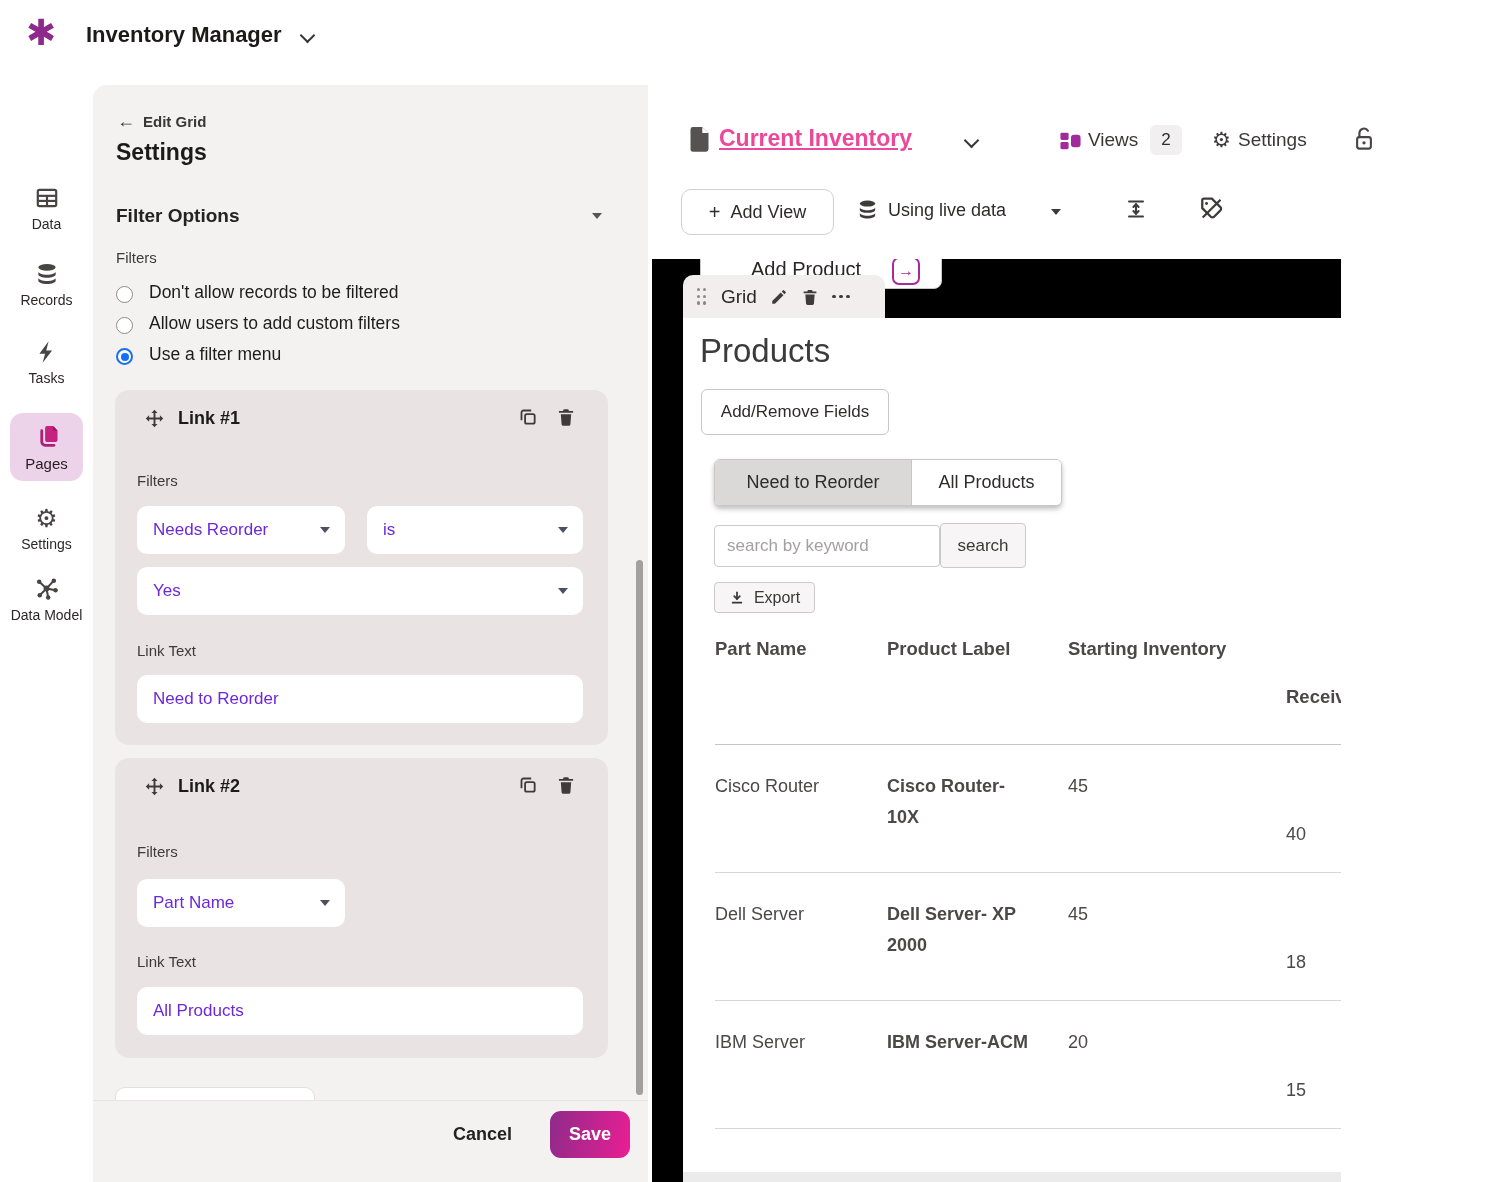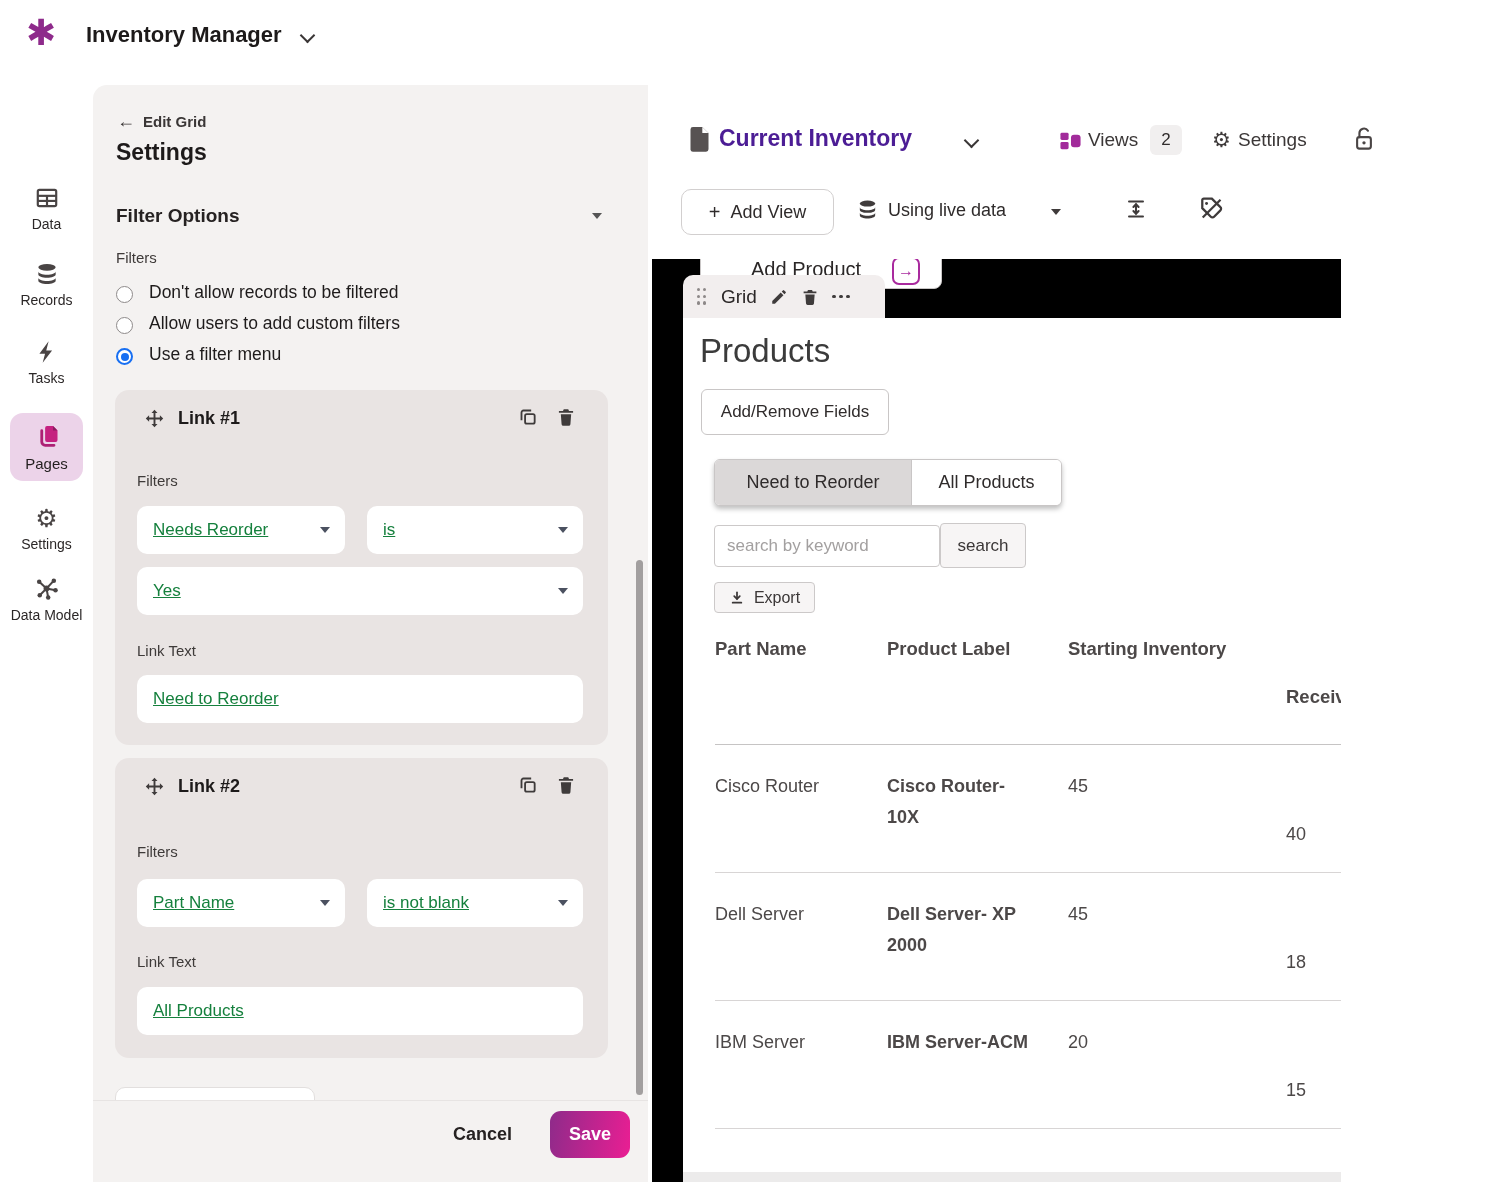--- a/index.html
+++ b/index.html
@@ -37,36 +37,36 @@
   .radio-dot.sel::after { content:""; position:absolute; left:2.5px; top:2.5px; width:8px; height:8px; border-radius:50%; background:#176ff2; }
   .radio-label { font-size:17.5px; color:#1e1b1b; }
 
   .card { position:absolute; left:22px; width:493px; background:#e9e4e3; border-radius:14px; }
   #card1 { top:305px; height:355px; }
   #card2 { top:673px; height:300px; }
   .card-head { position:absolute; left:30px; top:18px; display:flex; align-items:center; gap:14px; }
   .card-title { font-size:18px; font-weight:700; color:#1d1a1a; }
   .card-ico { position:absolute; top:17px; cursor:pointer; }
   .c-label { position:absolute; left:22px; font-size:15px; color:#3e3a39; }
-  .dd, .tinput { position:absolute; height:48px; background:#fff; border-radius:10px; display:flex; align-items:center; padding:0 16px; font-size:17px; color:#15803d; border:none;text-decoration:underline; }
+  .dd, .tinput { position:absolute; height:48px; background:#fff; border-radius:10px; display:flex; align-items:center; padding:0 16px; font-size:17px; color:#6d28d9; border:none; }
   .dd .tri { position:absolute; right:15px; top:21px; }
   .tinput { width:446px; left:22px; font-family:inherit; }
 
   #scroll-thumb { left:543px; top:475px; width:7px; height:535px; background:#a29f9f; border-radius:4px; }
   #partial-btn { left:22px; top:1002px; width:200px; height:40px; background:#fff; border:1px solid #e2dfde; border-radius:10px; }
 
   #panel-footer { left:0; top:1015px; width:555px; height:68px; background:#f4f2f1; border-top:1px solid #e7e4e3; display:flex; align-items:center; justify-content:flex-end; gap:38px; padding-right:18px; }
   #cancel-btn { font-size:18px; font-weight:700; color:#262222; background:none; border:none; font-family:inherit; cursor:pointer; }
   #save-btn { width:80px; height:47px; border:none; border-radius:11px; background:linear-gradient(100deg,#8e2b8a,#ea1e93); color:#fff; font-size:18px; font-weight:700; font-family:inherit; cursor:pointer; }
 
   
   #main { left:648px; top:85px; width:852px; height:1097px; background:#fff; }
   #page-head { position:absolute; left:0; top:0; width:852px; height:96px; }
   #doc-icon { left:40px; top:41px; }
-  #page-title { left:71px; top:40px; font-size:23px; font-weight:700; color:#4c1d95; }
+  #page-title { left:71px; top:40px; font-size:23px; font-weight:700; color:#ec4899;text-decoration:underline; }
   #title-chev { left:318px; top:50px; }
   #views-icon { left:411px; top:44px; }
   #views-label { left:440px; top:44px; font-size:19px; color:#3b3737; }
   #views-badge { left:502px; top:40px; width:32px; height:30px; background:#f1efef; border-radius:6px; font-size:17px; color:#312d2d; display:flex; align-items:center; justify-content:center; }
   #gear-icon { left:564px; top:40px; font-size:21px; color:#3f3b3b; line-height:30px; }
   #hdr-settings { left:590px; top:44px; font-size:19px; color:#3b3737; }
   #lock-icon { left:705px; top:40px; }
 
   #add-view-btn { left:33px; top:104px; width:153px; height:46px; background:#fff; border:1px solid #d2cfcf; border-radius:10px; display:flex; align-items:center; justify-content:center; gap:10px; font-size:18px; color:#2f2b2b; cursor:pointer; }
   #db-icon { left:208px; top:113px; }
@@ -250,24 +250,20 @@
           <rect x="8.5" y="8.5" width="11.5" height="11.5" rx="2" fill="none" stroke="#3f3b3b" stroke-width="2.2"></rect>
           <path d="M15.8 4.2 h-9.3 a2.3 2.3 0 0 0 -2.3 2.3 v9.3" fill="none" stroke="#3f3b3b" stroke-width="2.2"></path>
         </svg>
       <svg class="card-ico" style="left:441px" width="20" height="20" viewBox="0 0 24 24">
           <path d="M9.3 2.8 h5.4 l.9 1.9 h4.9 v2.2 h-17 v-2.2 h4.9 z" fill="#3f3b3b"></path>
           <path d="M5.8 8.6 h12.4 l-.9 12.1 a2.1 2.1 0 0 1 -2.1 1.9 h-6.4 a2.1 2.1 0 0 1 -2.1 -1.9 z" fill="#3f3b3b"></path>
         </svg>
       <div class="c-label" style="top:85px">Filters</div>
       <div class="dd" style="left:22px; top:121px; width:208px">
         <span>Part Name</span>
-          <span class="tri"></span>
-      </div>
-      <div class="dd" style="left:252px; top:121px; width:216px">
-        <span>is not blank</span>
           <span class="tri"></span>
       </div>
       <div class="c-label" style="top:195px">Link Text</div>
       <input class="tinput" style="top: 229px;" value="All Products">
     </div>
 
     <div class="abs" id="partial-btn"></div>
     <div class="abs" id="scroll-thumb"></div>
 
     <div class="abs" id="panel-footer">

